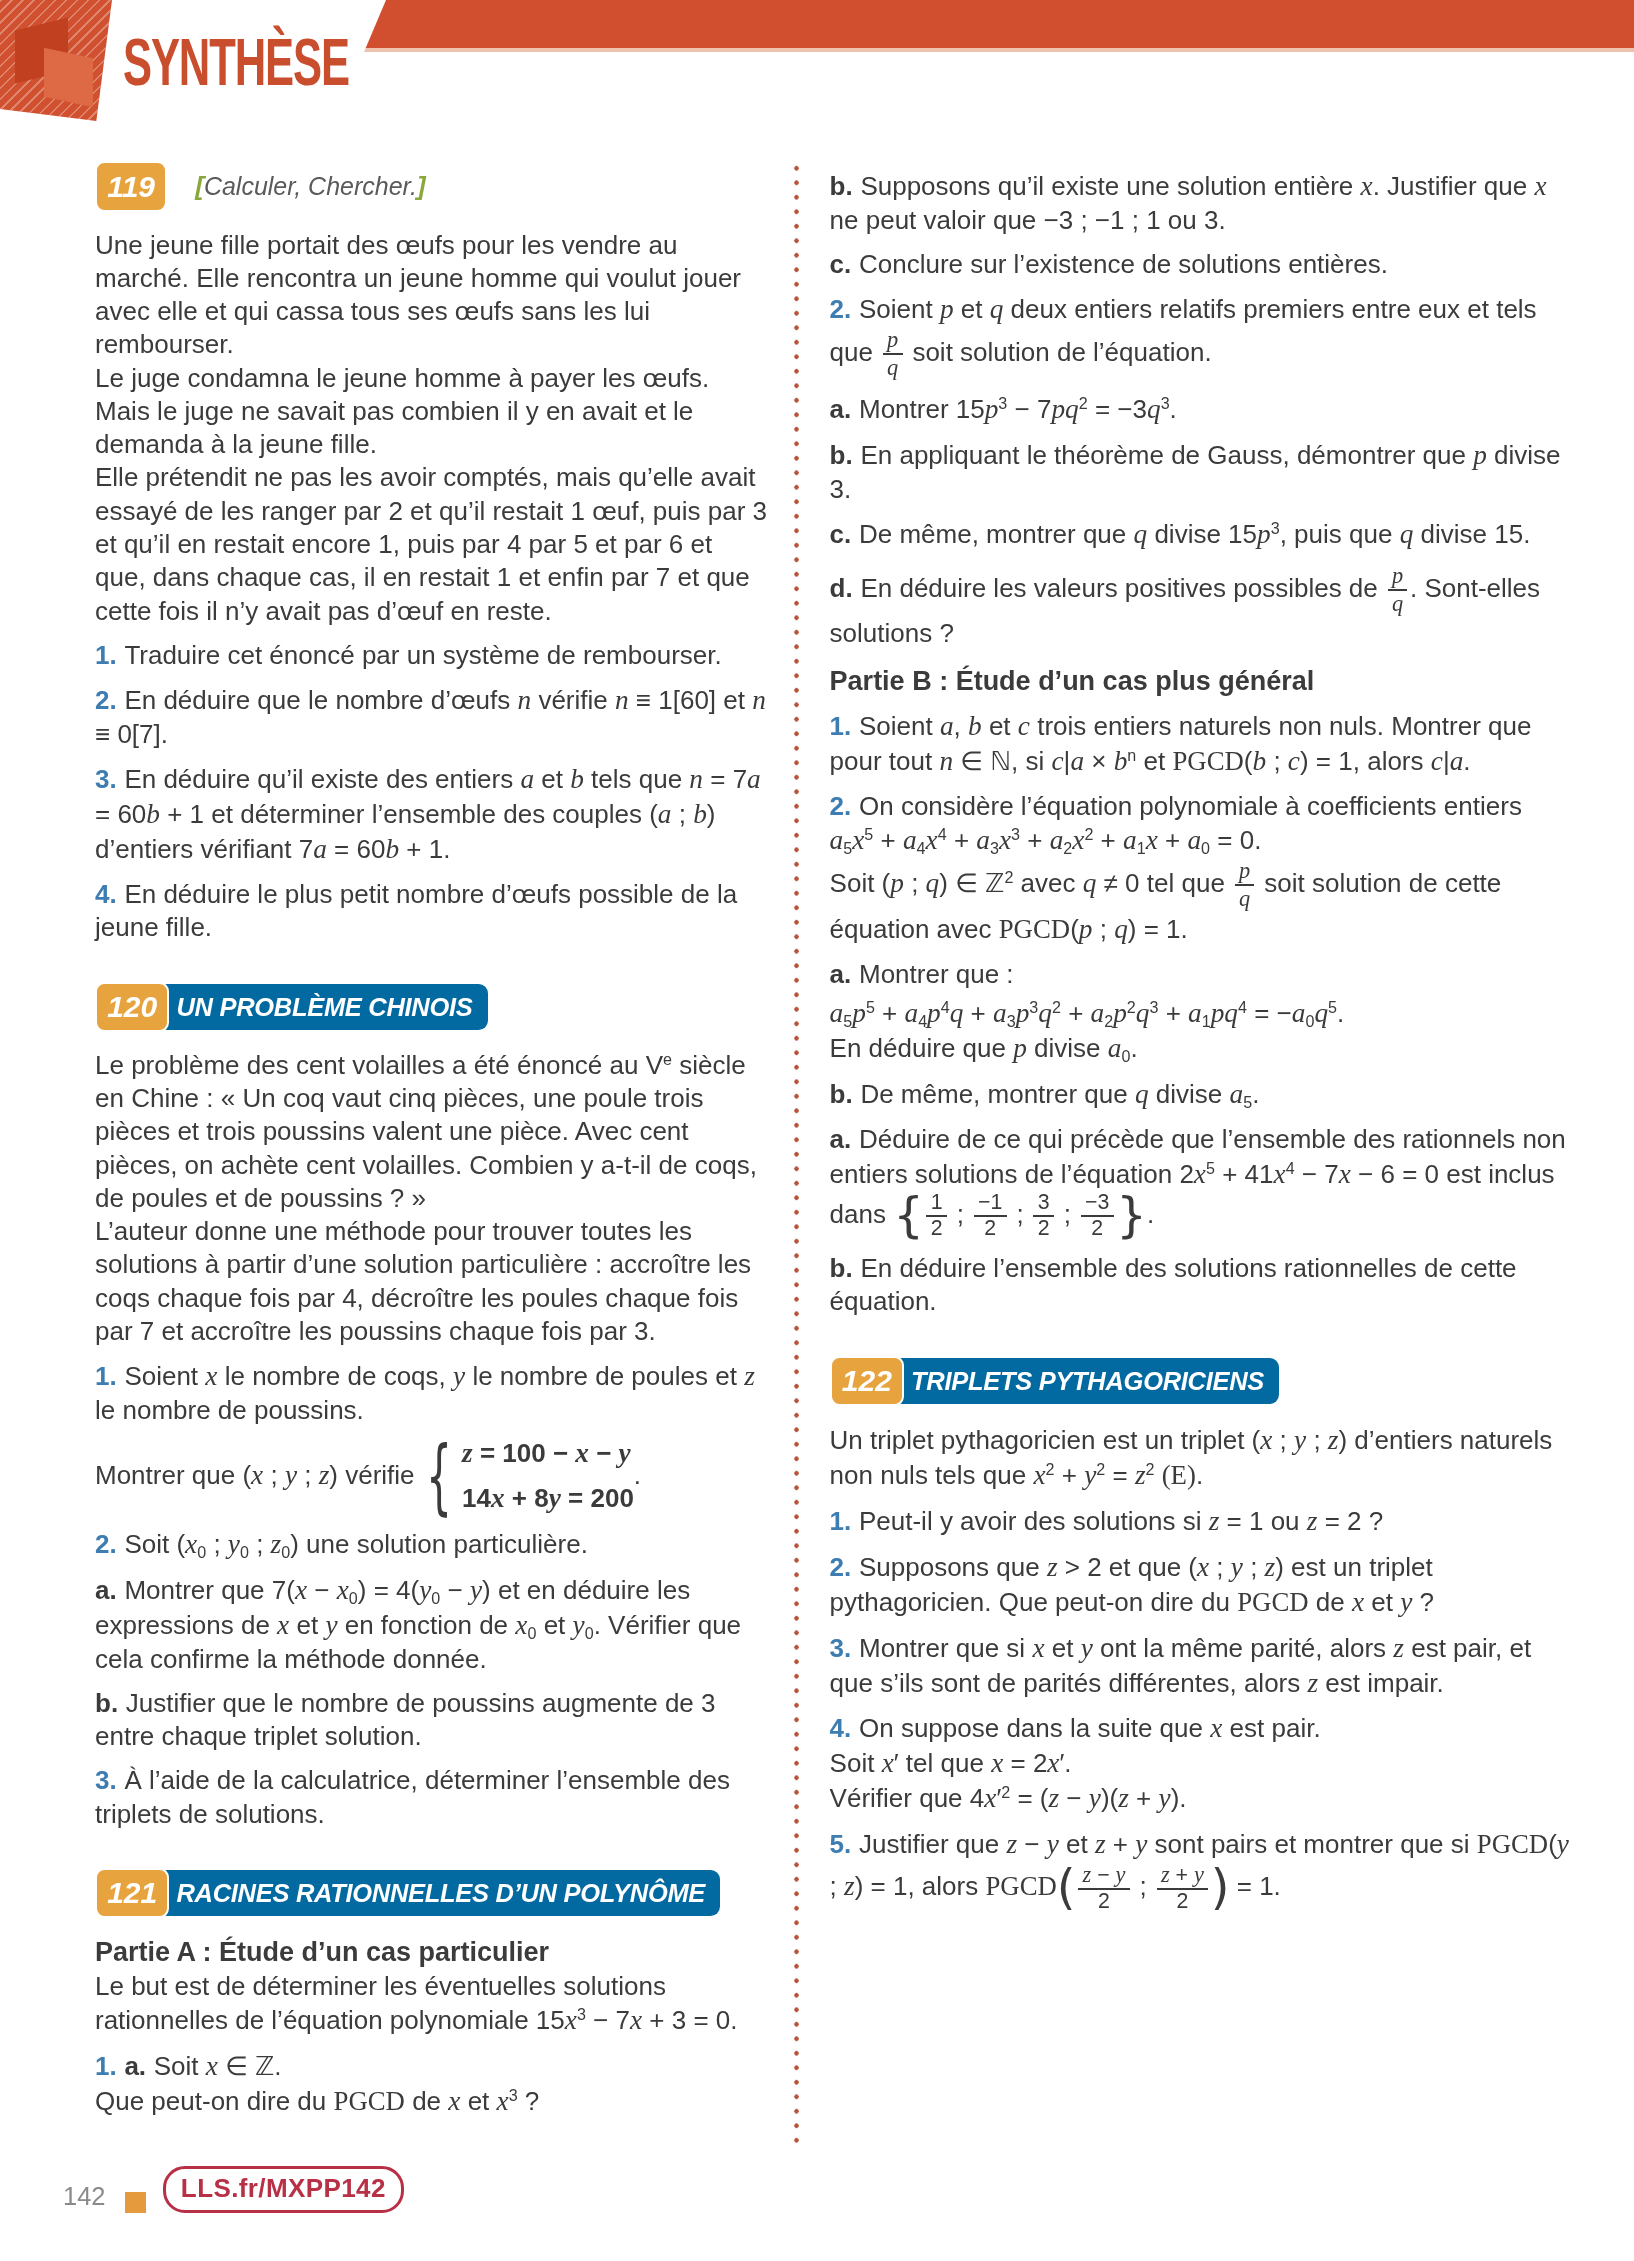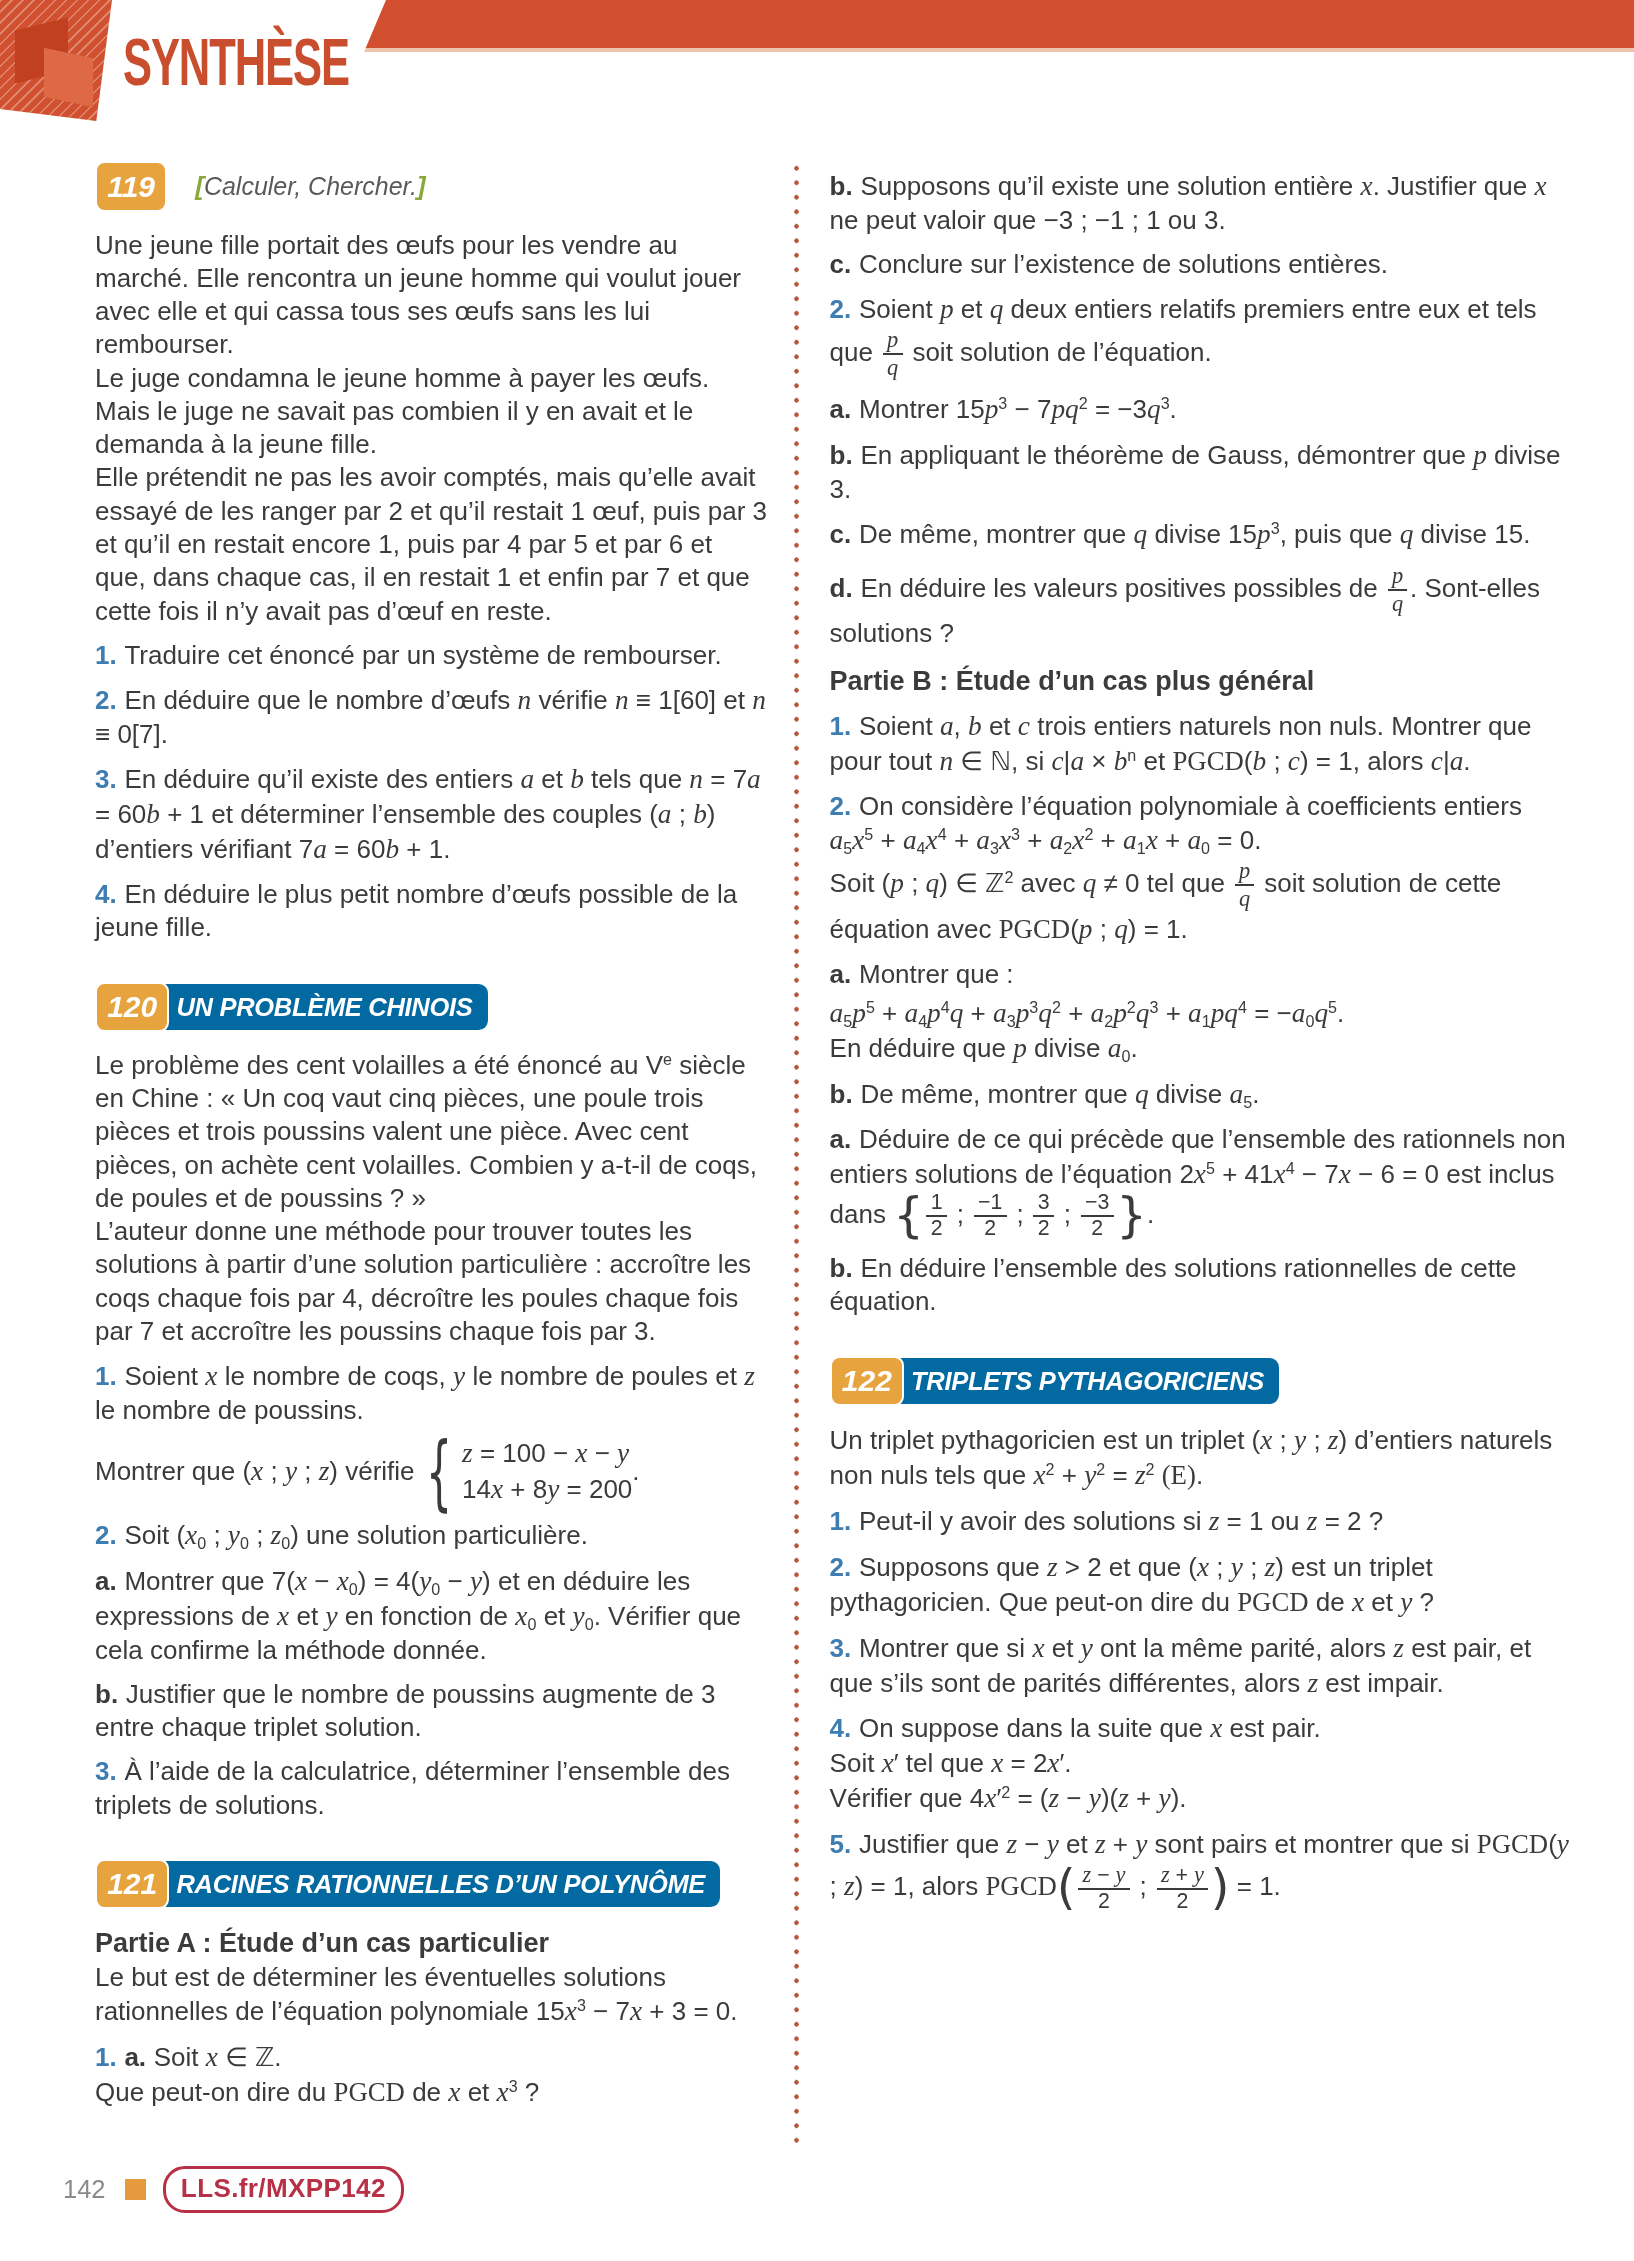--- a/index.html
+++ b/index.html
@@ -76,23 +76,23 @@
     font-size:.82em;line-height:1.12;margin:0 2.6px;
   }
   .frac .fn{border-bottom:2.1px solid #3b3b3b;padding:0 4.3px;}
   .frac .fd{padding:0 4.3px;}
   .big{font-size:1.85em;font-weight:400;vertical-align:middle;line-height:.9;font-family:"DejaVu Sans",sans-serif;}
   .system{margin-top:8.5px;display:flex;align-items:center;flex-wrap:wrap;}
   .sysbrace{
     font-size:82px;line-height:.8;display:inline-block;transform:scaleX(.5);
     transform-origin:center;margin:0 -6.8px 0 -8.5px;font-family:"DejaVu Sans",sans-serif;
   }
-  .syslines{display:inline-flex;flex-direction:column;gap:1px;margin-left:3.4px;}
-  
-  .footer{position:absolute;left:63px;top:2166px;display:flex;align-items:center;}
+  .syslines{display:inline-flex;flex-direction:column;gap:10px;margin-left:3.4px;font-weight:bold;}
+  
+  .footer{position:absolute;left:63px;top:2166px;display:flex;align-items:flex-end;}
   .pagenum{color:#8a8a8a;font-size:25.5px;}
   .sq{width:21px;height:21px;background:#e59b3d;margin:0 17px 0 19px;}
   .pill{
     border:3px solid #b83046;color:#b83046;font-weight:700;font-size:26px;
     padding:2.6px 15.3px 5.1px;border-radius:22px;letter-spacing:0.4px;
   }
 </style>
 </head>
 <body>
 

